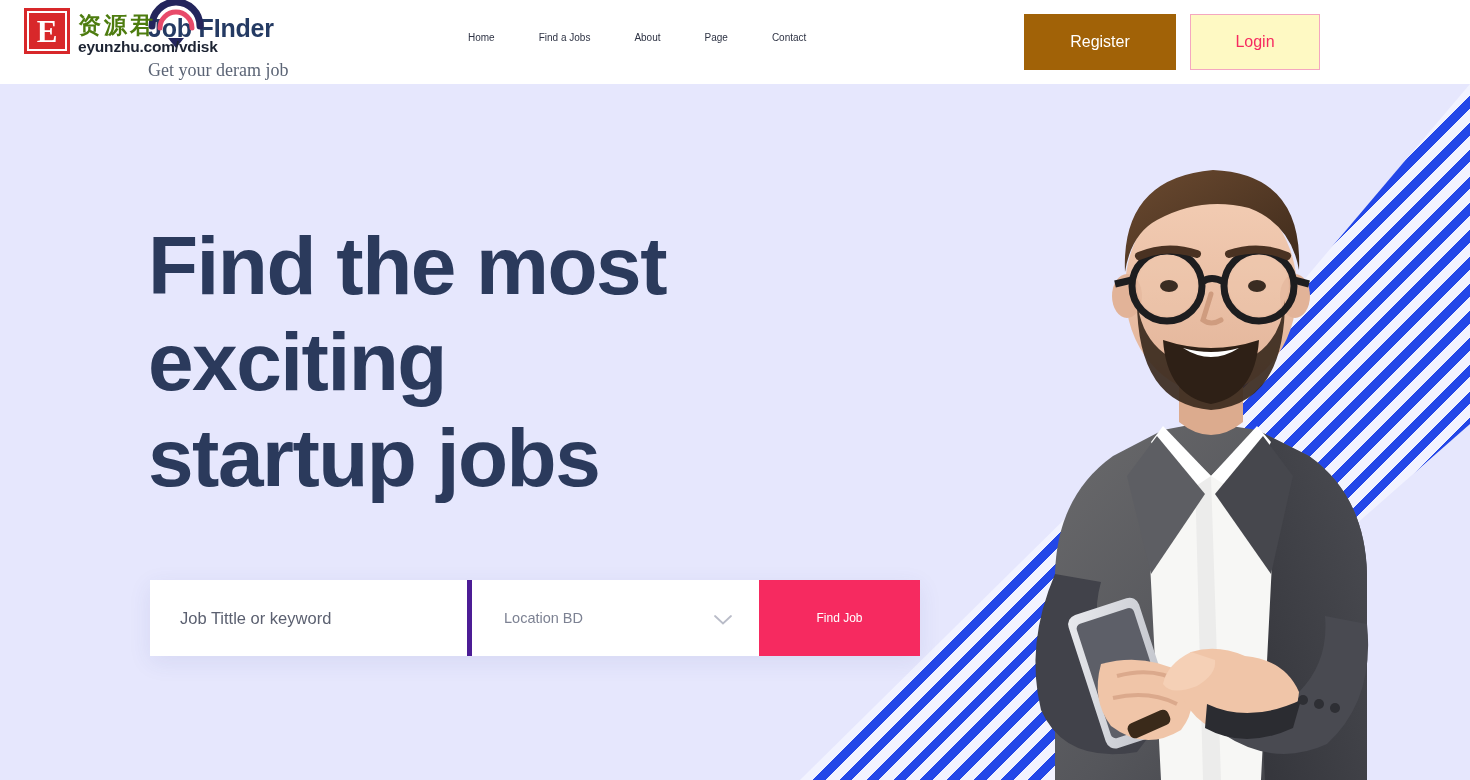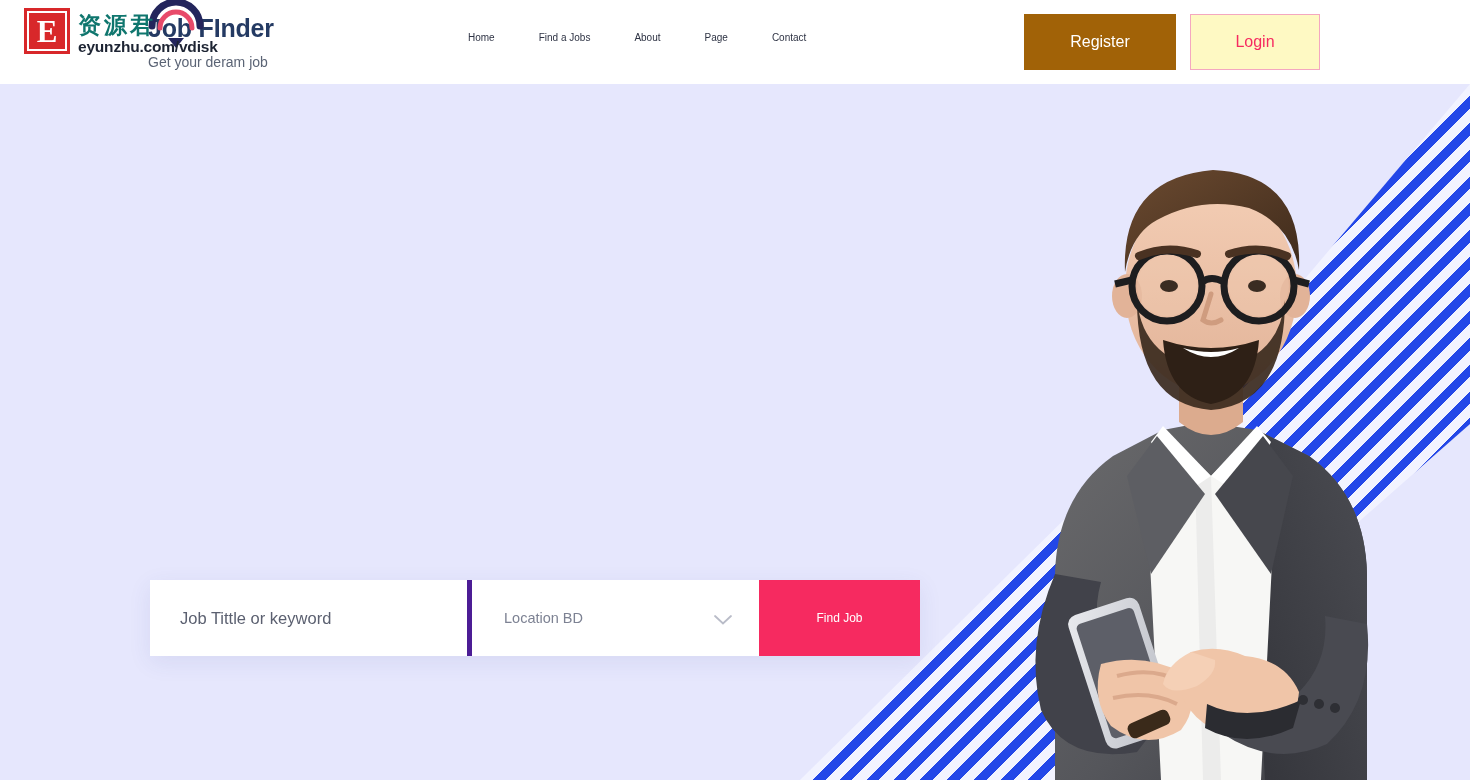--- a/index.html
+++ b/index.html
@@ -46,24 +46,25 @@
     justify-content: center;
   }
   .brand-title {
     font-size: 25px;
     font-weight: bold;
     color: #243a63;
     letter-spacing: -0.2px;
     line-height: 1.15;
   }
   .brand-tagline {
-    font-size: 14px;
+    font-size: 18px;
     color: #5b6475;
     line-height: 1.2;
-    margin-top: 11px;
+    margin-top: 17px;
+    font-family: Liberation Serif, serif;
   }
 
   
   .brand-mark {
     position: absolute;
     left: 146px;
     top: -12px;
     width: 60px;
     height: 60px;
     z-index: 1;
@@ -266,21 +267,21 @@
     line-height: 1;
   }
   .wm-text {
     margin-left: 8px;
     display: flex;
     flex-direction: column;
     line-height: 1;
   }
   .wm-cn {
     font-size: 23px;
-    color: #0f766e;
+    color: #4d7c0f;
     font-family: "DejaVu Sans", sans-serif;
     letter-spacing: 3px;
     font-weight: bold;
   }
   .wm-url {
     font-size: 15.5px;
     color: #1d2433;
     font-weight: bold;
     margin-top: 2px;
     letter-spacing: -0.2px;
@@ -388,20 +389,25 @@
         <rect x="222" y="612" width="44" height="16" rx="6" fill="#3a2a1a" transform="rotate(-24 244 620)"></rect>
 
         <g fill="#2e2f34">
           <circle cx="398" cy="596" r="5"></circle>
           <circle cx="414" cy="600" r="5"></circle>
           <circle cx="430" cy="604" r="5"></circle>
         </g>
       </svg>
     </div>
 
+    <h1 class="hero-title">
+      <span>Find the most</span><br>
+      <span>exciting</span><br>
+      <span>startup jobs</span>
+    </h1>
 
     <div class="searchbar">
       <div class="search-field">
         <input type="text" placeholder="Job Tittle or keyword" style="">
       </div>
       <div class="search-select">
         <span class="search-select-label">Location BD</span>
         <span class="chevron">
           <svg viewBox="0 0 20 12" width="20" height="12" aria-hidden="true">
             <path d="M2 2 L10 9.5 L18 2" fill="none" stroke="#b9bcc8" stroke-width="1.8" stroke-linecap="round"></path>

